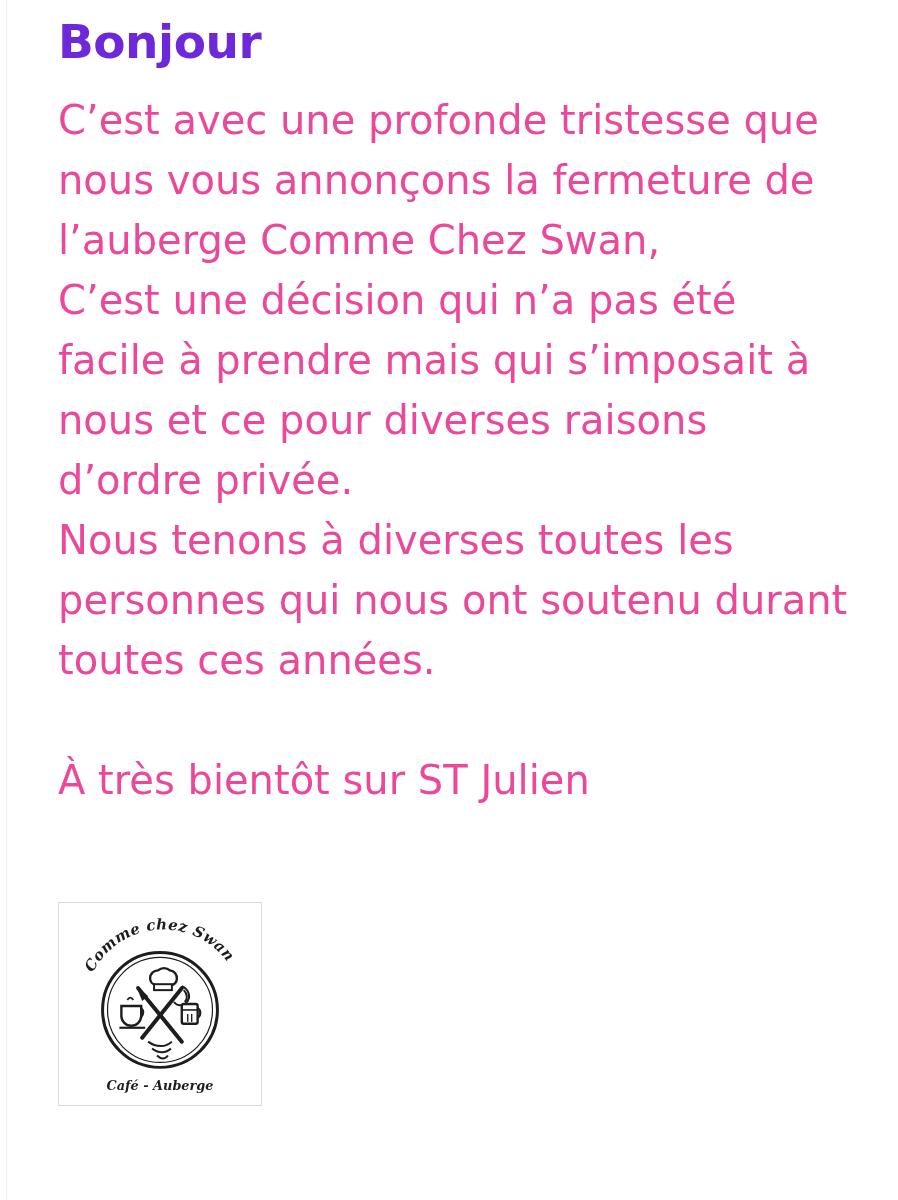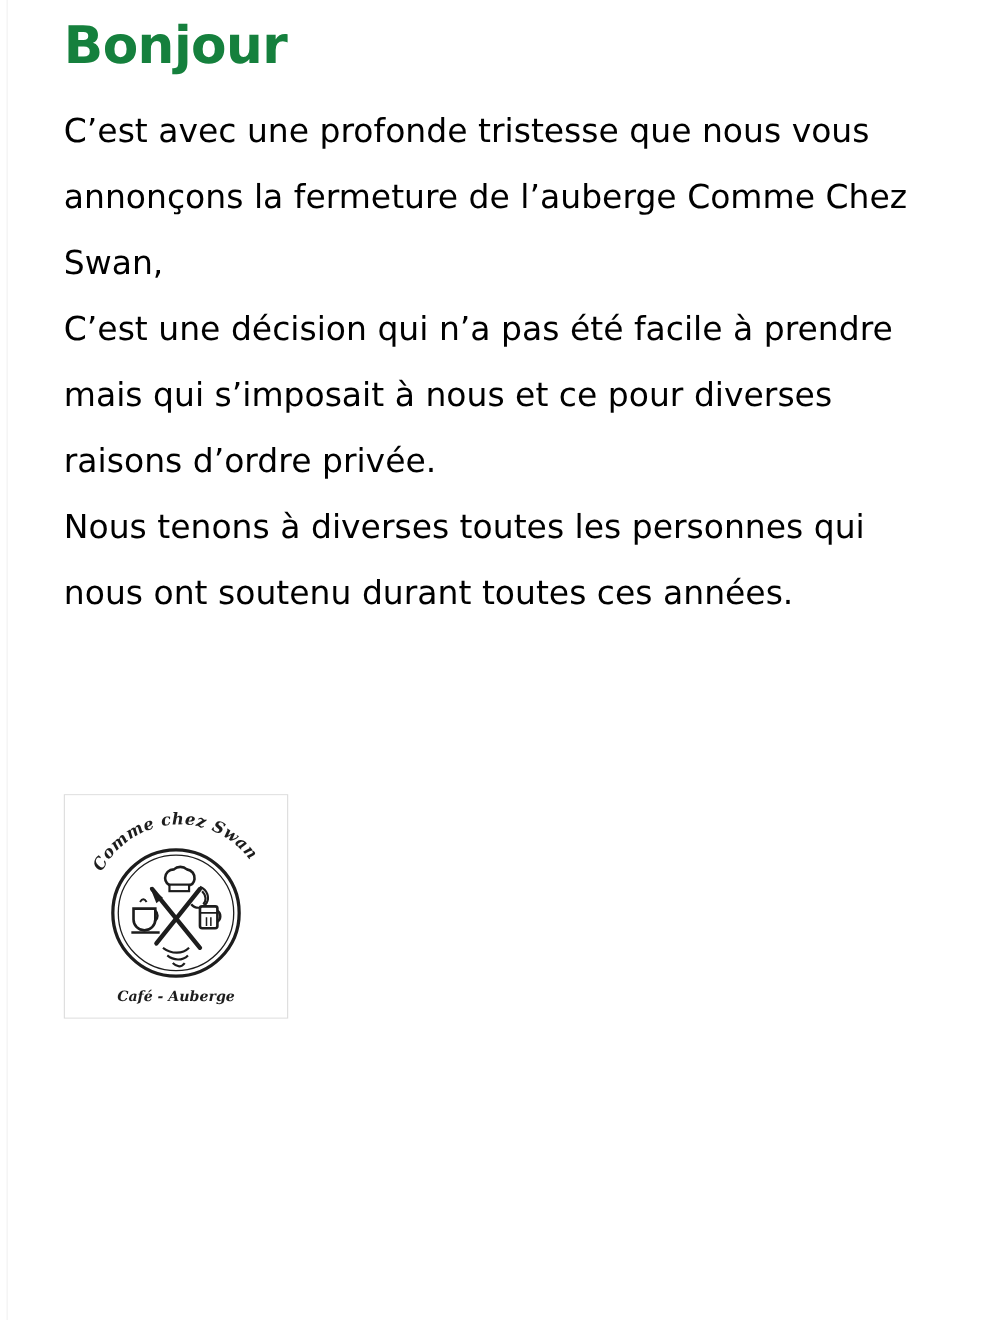--- a/index.html
+++ b/index.html
@@ -26,30 +26,30 @@
     border-right: 1px solid #f1f1f1;
   }
   .page {
     padding: 0 40px 0 58px;
     box-sizing: border-box;
   }
   .headline {
     font-size: 47px;
     line-height: 1.1;
     font-weight: 700;
-    color: #15803d;
+    color: #6d28d9;
     margin: 0;
     padding-top: 16px;
     letter-spacing: -0.5px;
   }
   .body-block {
     margin-top: 22px;
-    font-size: 30px;
+    font-size: 40px;
     line-height: 60px;
-    color: #000000;
+    color: #ec4899;
     font-weight: 400;
     max-width: 790px;
   }
   .para {
     margin: 0;
   }
   .spacer-line {
     height: 60px;
   }
   .logo-wrap {
@@ -91,20 +91,21 @@
 
 <div class="page">
 
   <h1 class="headline">Bonjour</h1>
 
   <div class="body-block">
     <p class="para">C’est avec une profonde tristesse que nous vous annonçons la fermeture de l’auberge Comme Chez Swan,</p>
     <p class="para">C’est une décision qui n’a pas été facile à prendre mais qui s’imposait à nous et ce pour diverses raisons d’ordre privée.</p>
     <p class="para">Nous tenons à diverses toutes les personnes qui nous ont soutenu durant toutes ces années.</p>
     <div class="spacer-line"></div>
+    <p class="para">À très bientôt sur ST Julien</p>
     <div class="spacer-line"></div>
   </div>
 
   <div class="logo-wrap">
     <div class="logo-box">
       <svg class="logo-svg" viewBox="0 0 204 204" xmlns="http://www.w3.org/2000/svg">
         <rect x="0" y="0" width="204" height="204" fill="#ffffff"></rect>
 
         <defs>
           <path id="arcPath" d="M 26 96 A 80 80 0 0 1 182 84" fill="none"></path>

